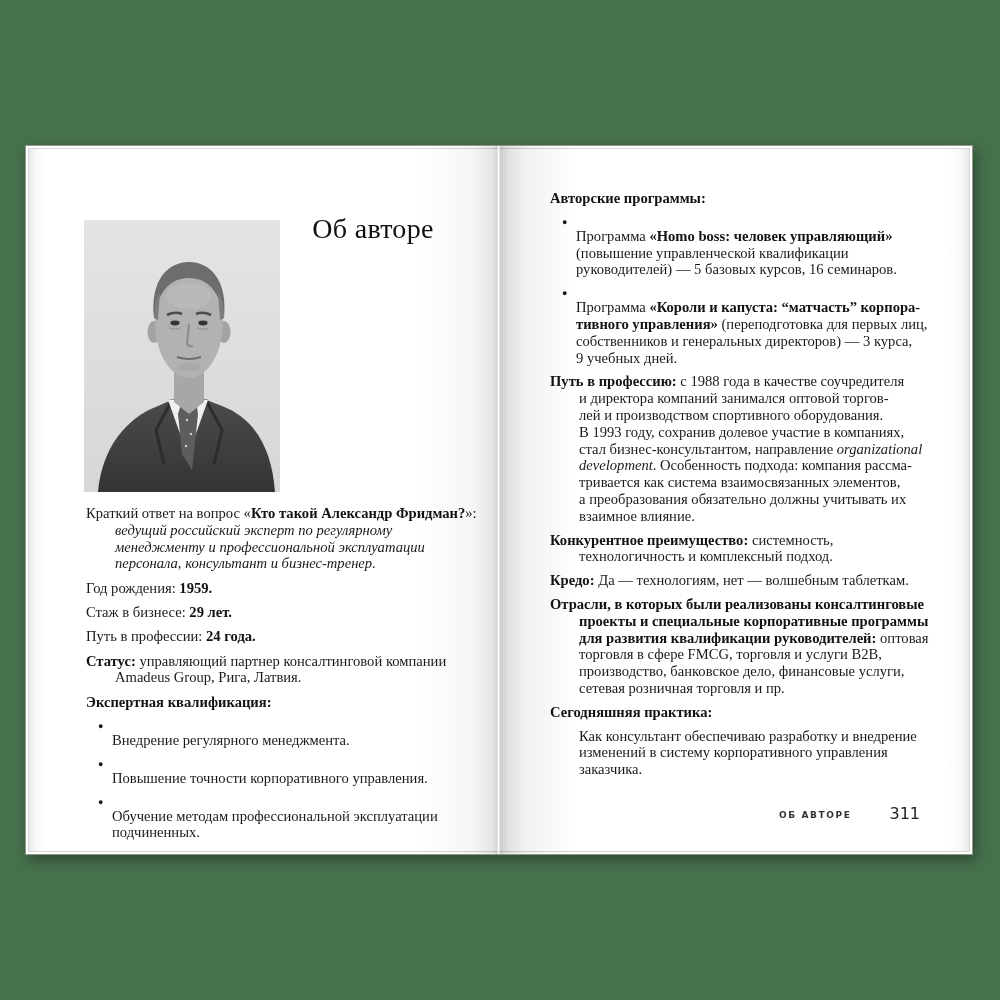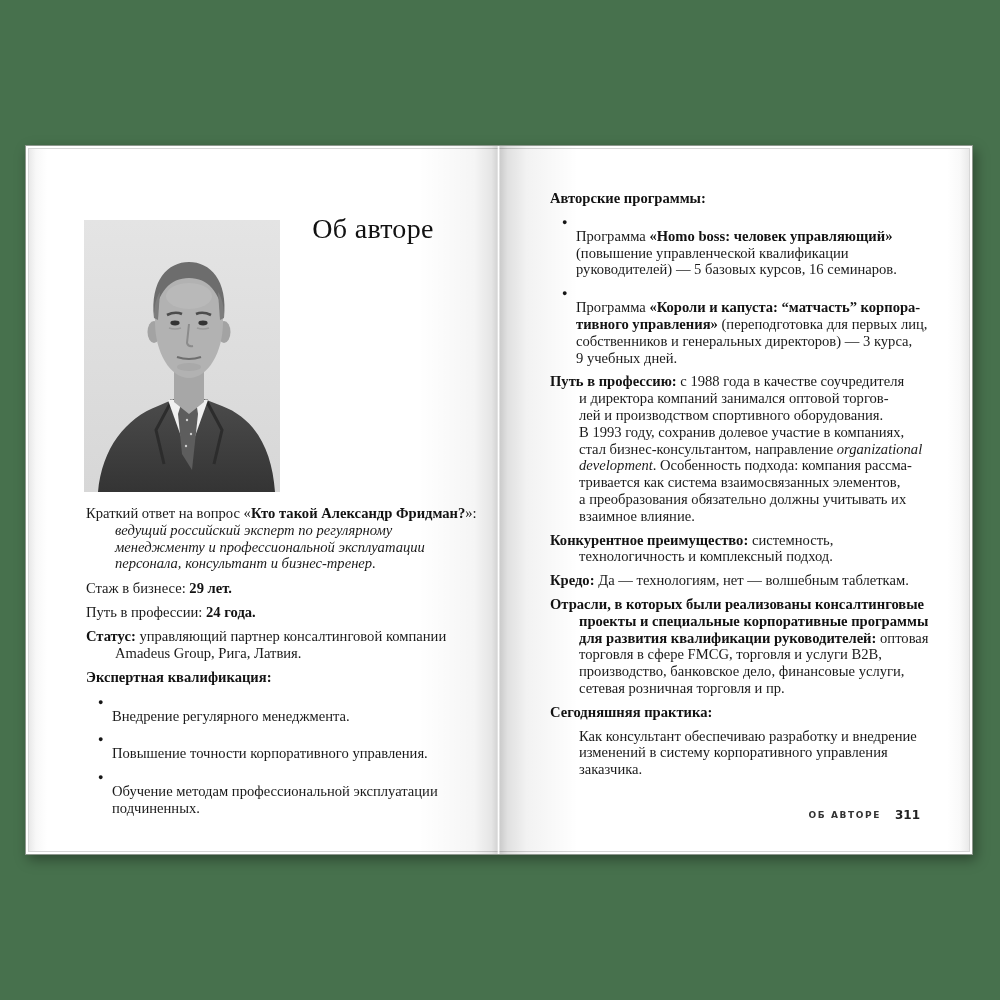--- a/index.html
+++ b/index.html
@@ -71,21 +71,21 @@
   .footer-right {
     position:absolute; bottom:28px; left:52px; width:370px; text-align:right;
   }
   .running-head {
     font-family:"DejaVu Sans","Liberation Sans",sans-serif;
     font-size:9px; font-weight:bold; letter-spacing:1.6px; color:#333;
     margin-right:14px; vertical-align:1.5px;
   }
   .pagenum-right {
     font-family:"DejaVu Sans","Liberation Sans",sans-serif;
-    font-size:12px; font-weight:bold; color:#222;
+    font-size:16px; font-weight:normal; color:#222;margin-left:24px;
   }
 </style>
 </head>
 <body>
 
 <div class="book">
 
   <div class="page page-left">
 
     <div class="photo">
@@ -142,20 +142,21 @@
       </svg>
     </div>
 
     <div class="title">Об авторе</div>
 
     <div class="content content-left">
       <p class="para hang"><span>Краткий ответ на вопрос «</span><span class="b">Кто такой Александр Фридман?</span><span>»:</span><span class="i">
 ведущий российский эксперт по регулярному
 менеджменту и профессиональной эксплуатации
 персонала, консультант и бизнес-тренер.</span></p>
+      <p class="para hang"><span>Год рождения: </span><span class="b">1959.</span></p>
       <p class="para hang"><span>Стаж в бизнесе: </span><span class="b">29 лет.</span></p>
       <p class="para hang"><span>Путь в профессии: </span><span class="b">24 года.</span></p>
       <p class="para hang"><span class="b">Статус:</span><span> управляющий партнер консалтинговой компании
 Amadeus Group, Рига, Латвия.</span></p>
       <p class="para"><span class="b">Экспертная квалификация:</span></p>
 
       <div class="bullet-row">
         <span class="bullet">●</span>
         <div class="bullet-text"><span>Внедрение регулярного менеджмента.</span></div>
       </div>

